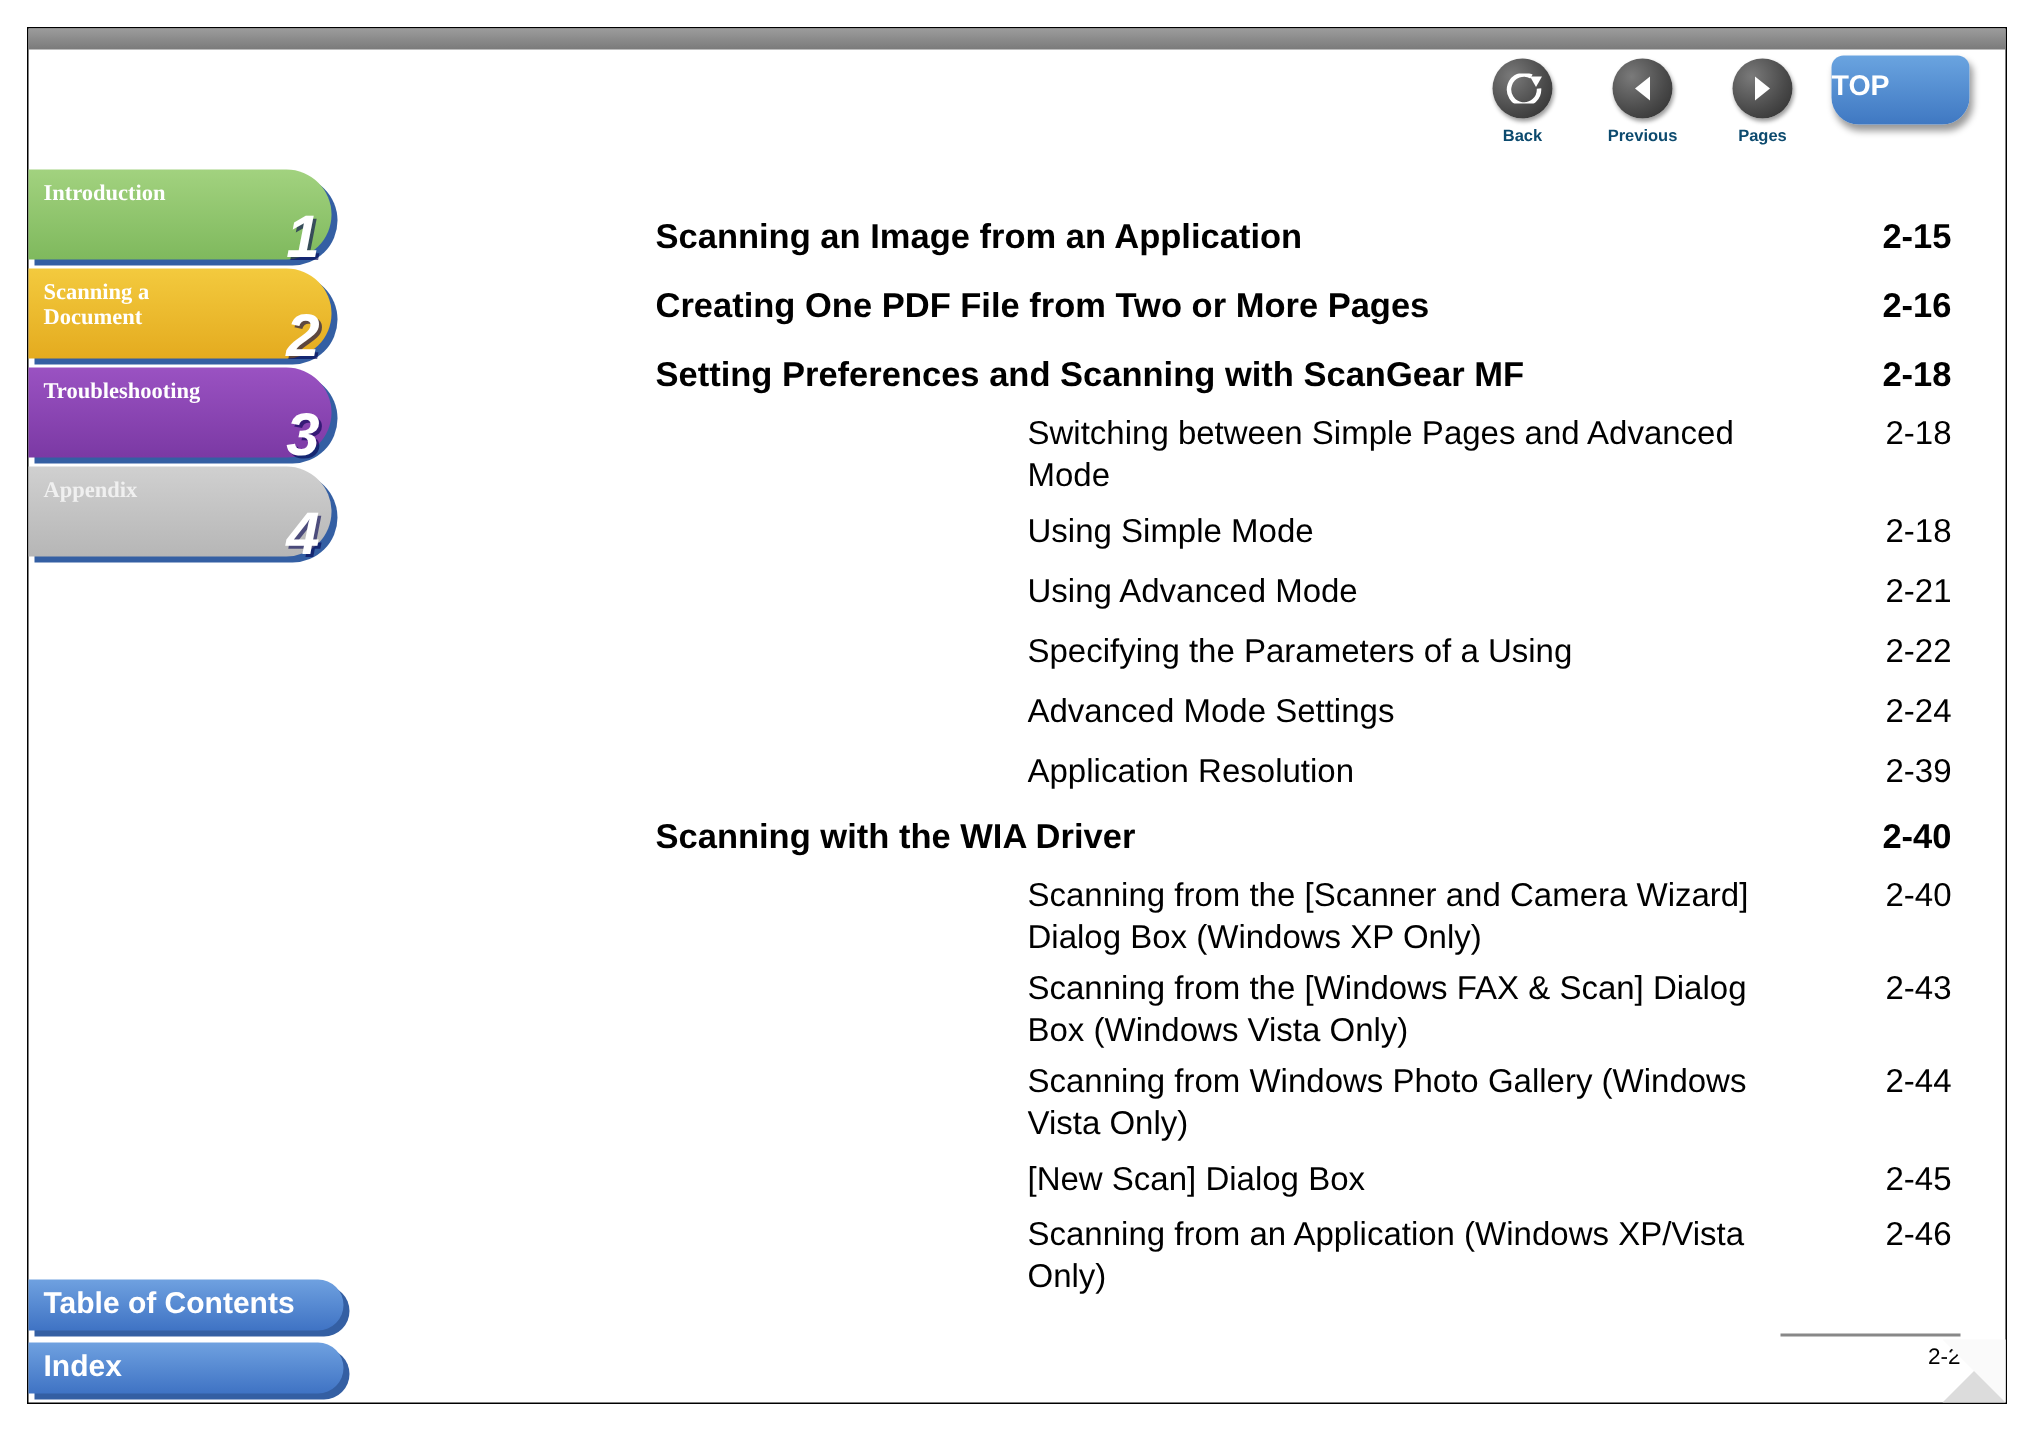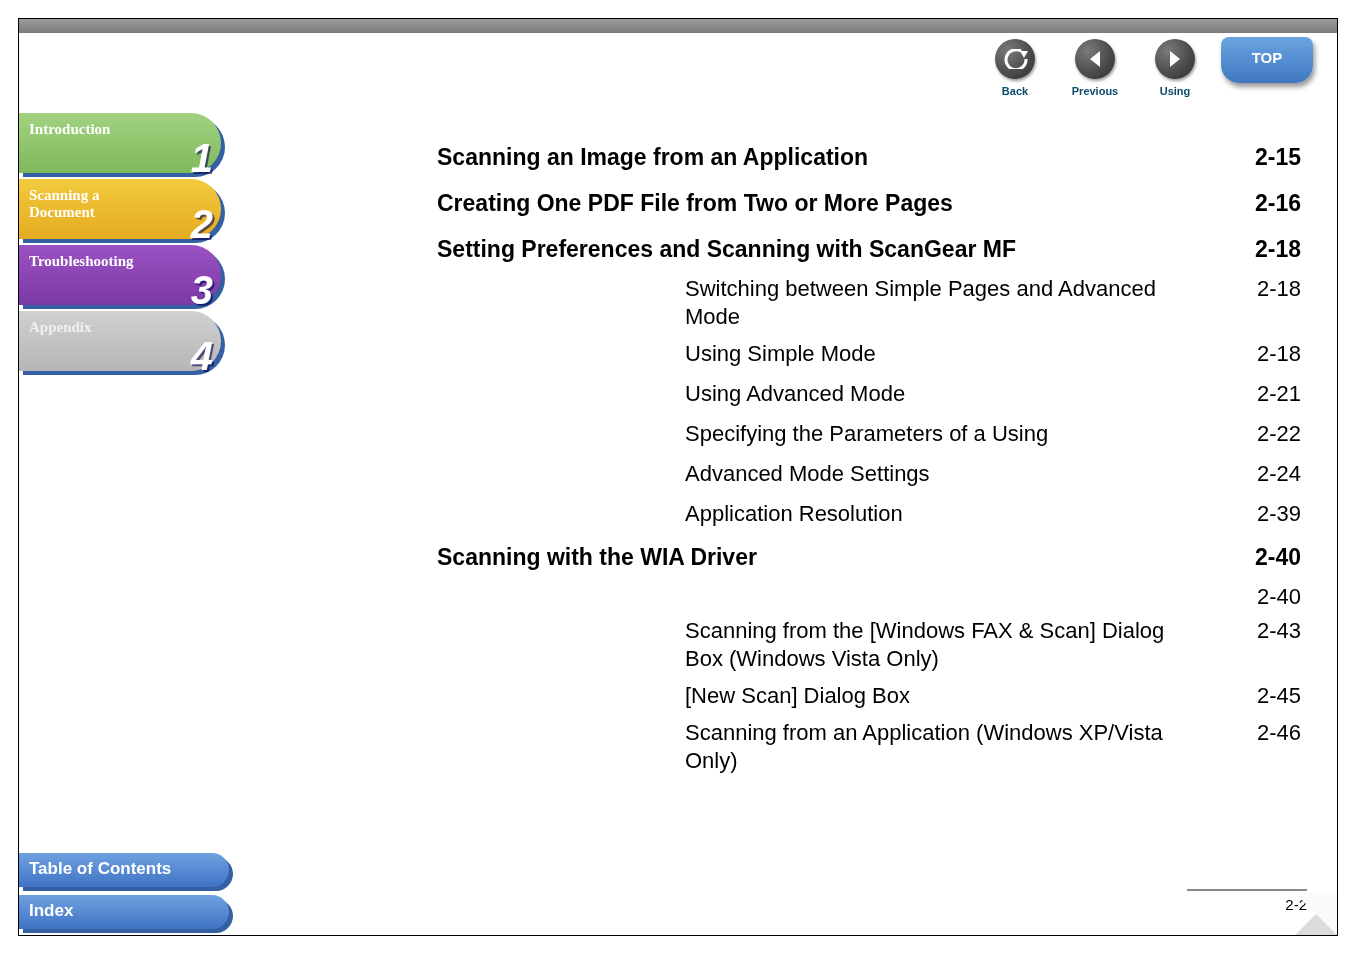--- a/index.html
+++ b/index.html
@@ -27,21 +27,21 @@
     background:radial-gradient(circle at 32% 30%,#7a7a7a 0%,#4a4a4a 58%,#2b2b2b 100%);
     display:flex; align-items:center; justify-content:center; cursor:pointer;
     box-shadow:1px 2px 3px rgba(0,0,0,.4);
   }
   .nav-circle svg { display:block; }
   .nav-label { font-size:11px; font-weight:bold; color:#0c4a6e; }
   .top-btn {
     width:92px; height:46px; margin-left:6px; margin-top:-2px;
     background:linear-gradient(#6aa4e0,#3f78c2);
     border-radius:8px 8px 18px 18px;
-    text-align:center; color:#fff; font-weight:bold; font-size:15px;
+    text-align:left; color:#fff; font-weight:bold; font-size:19px;
     line-height:42px; cursor:pointer;
     box-shadow:2px 4px 5px rgba(0,0,0,.4);
   }
 
   
   .sidebar { position:absolute; top:94px; left:0; width:204px; }
   .side-tab {
     position:relative; height:62px; margin-bottom:4px; cursor:pointer;
     border-radius:0 32px 32px 0;
   }
@@ -74,21 +74,21 @@
   .bottom-links { position:absolute; left:0; bottom:4px; width:212px; }
   .blink {
     position:relative; height:36px; margin-top:6px; cursor:pointer;
   }
   .blink .bshadow{ position:absolute; inset:4px -2px -2px 4px;
     background:#345fa3; border-radius:0 20px 20px 0; }
   .blink .bface{
     position:absolute; inset:0 2px 2px 0;
     background:linear-gradient(#6fa1e0,#3f73c4);
     border-radius:0 20px 20px 0; color:#fff; font-weight:bold;
-    font-size:17px; line-height:32px; padding-left:10px;
+    font-size:20px; line-height:32px; padding-left:10px;
   }
 
   
   .maintoc {
     position:absolute; top:118px; left:418px; width:864px;
     font-family:Helvetica,Arial,sans-serif;
   }
   .row {
     position:relative; margin-bottom:6px; overflow:hidden;
   }
@@ -149,21 +149,21 @@
           </svg>
       </div>
       <div class="nav-label">Previous</div>
     </div>
     <div class="nav-cell">
       <div class="nav-circle">
         <svg width="18" height="20" viewBox="0 0 18 20">
             <path d="M4 2 14 10 4 18z" fill="#fff"></path>
           </svg>
       </div>
-      <div class="nav-label">Using</div>
+      <div class="nav-label">Pages</div>
     </div>
     <div class="top-btn">TOP</div>
   </div>
 
   <div class="sidebar">
     <div class="side-tab tab-introduction">
       <div class="side-shadow"></div>
       <div class="side-face">
           <span class="lbl">Introduction</span>
         </div>
@@ -249,25 +249,30 @@
         </div>
       </div>
       <div class="lvl1">
         <div class="row">
           <span class="title">Scanning with the WIA Driver</span>
           <span class="pg">2-40</span>
         </div>
       </div>
       <div class="lvl2">
         <div class="row row-multi">
+          <span class="title">Scanning from the [Scanner and Camera Wizard] Dialog Box (Windows XP Only)</span>
           <span class="pg">2-40</span>
         </div>
         <div class="row row-multi">
           <span class="title">Scanning from the [Windows FAX &amp; Scan] Dialog Box (Windows Vista Only)</span>
           <span class="pg">2-43</span>
+        </div>
+        <div class="row row-multi">
+          <span class="title">Scanning from Windows Photo Gallery (Windows Vista Only)</span>
+          <span class="pg">2-44</span>
         </div>
         <div class="row">
           <span class="title">[New Scan] Dialog Box</span>
           <span class="pg">2-45</span>
         </div>
         <div class="row row-multi">
           <span class="title">Scanning from an Application (Windows XP/Vista Only)</span>
           <span class="pg">2-46</span>
         </div>
       </div>

